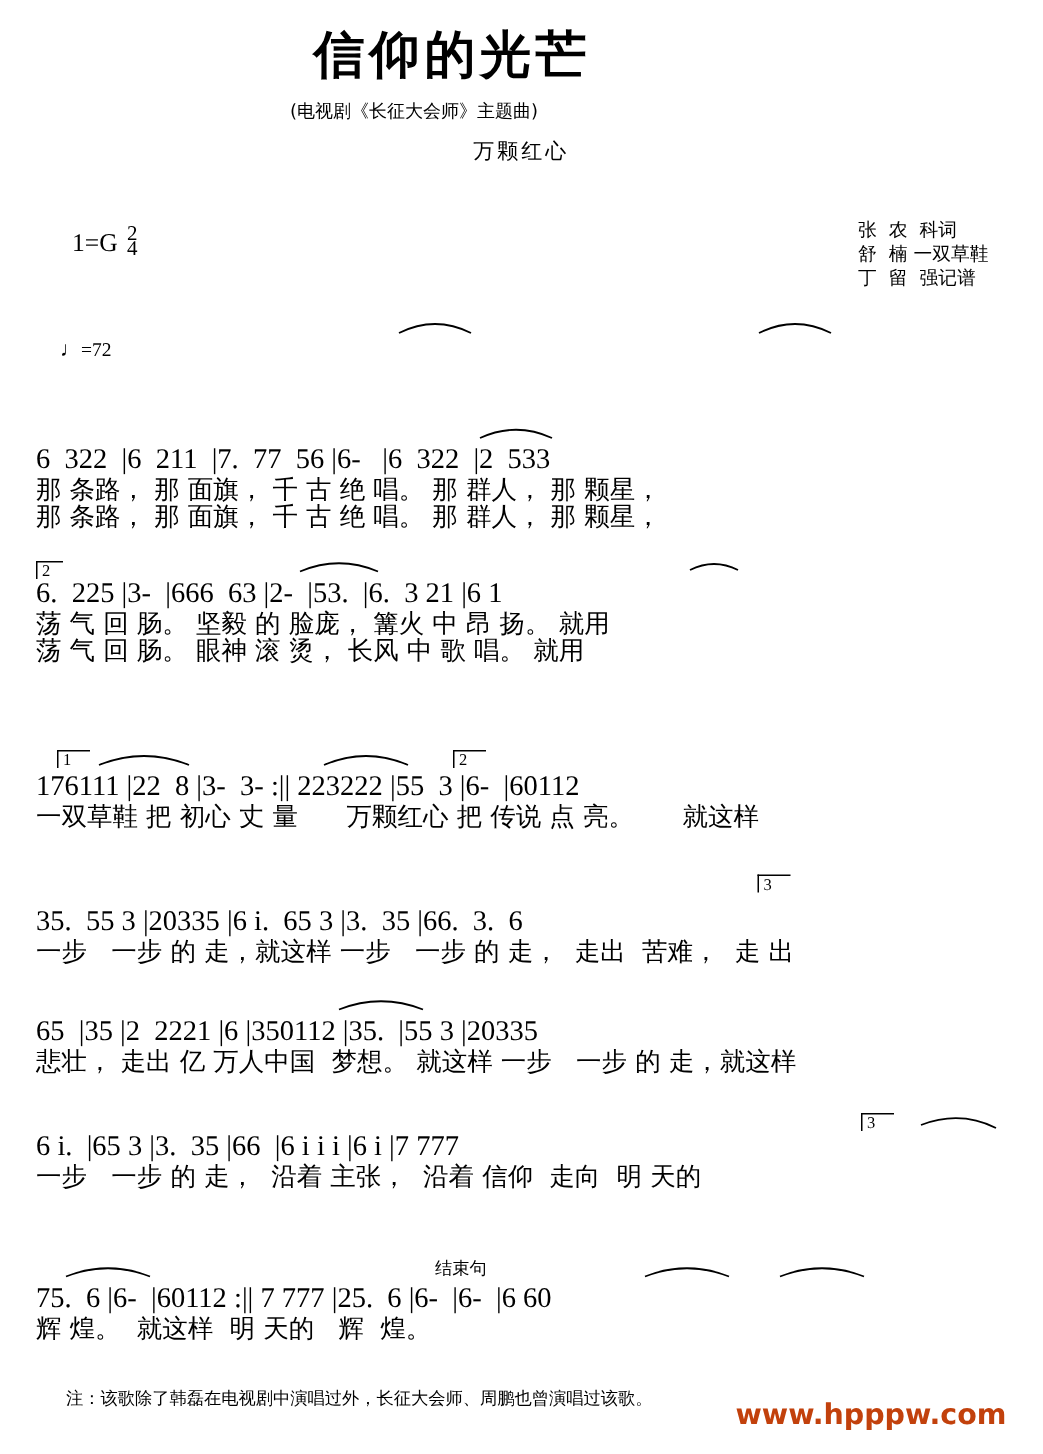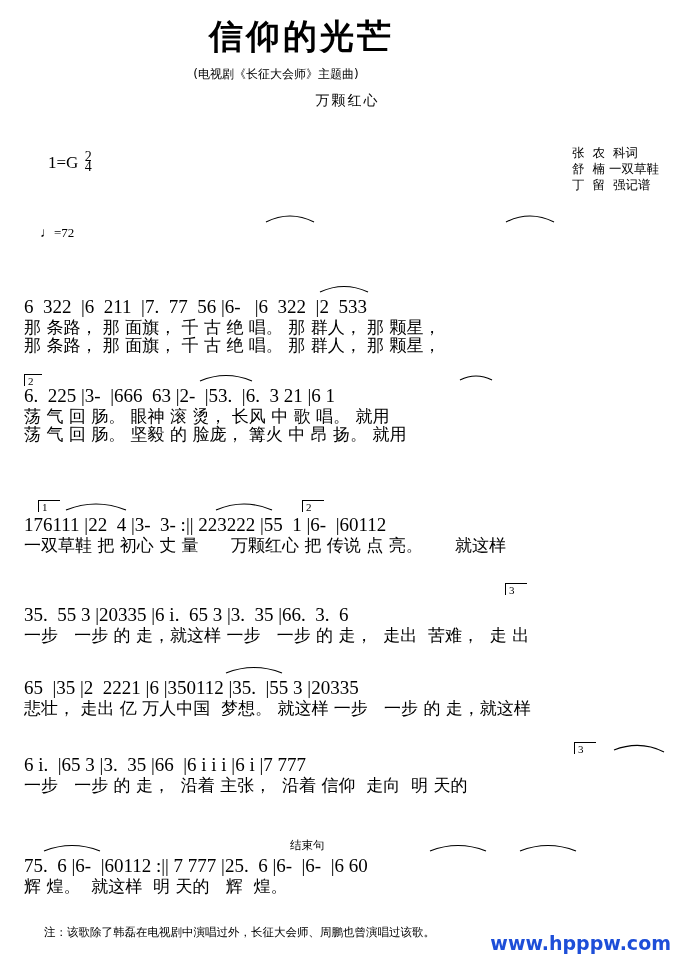--- a/index.html
+++ b/index.html
@@ -130,21 +130,21 @@
     font-family: "DejaVu Sans", sans-serif;
     font-size: 11.5px;
   }
   .watermark {
     position: absolute;
     right: 24px;
     top: 932px;
     font-family: "DejaVu Sans", sans-serif;
     font-weight: bold;
     font-size: 19px;
-    color: #1d4ed8;
+    color: #c2410c;
     letter-spacing: 0px;
   }
   .slurlayer {
     position: absolute;
     left: 0; top: 0;
     width: 695px; height: 969px;
     pointer-events: none;
   }
 </style>
 </head>
@@ -172,27 +172,27 @@
 
 
   <div class="mline" style="top:296px;">
     <div class="notes">6  322  |6  211  |7.  77  56 |6-   |6  322  |2  533</div>
     <div class="lyrics">那 条路， 那 面旗， 千 古 绝 唱。 那 群人， 那 颗星，</div>
     <div class="lyrics">那 条路， 那 面旗， 千 古 绝 唱。 那 群人， 那 颗星，</div>
   </div>
 
   <div class="mline" style="top:385px;">
     <div class="notes">6.  225 |3-  |666  63 |2-  |53.  |6.  3 21 |6 1</div>
+    <div class="lyrics">荡 气 回 肠。 坚毅 的 脸庞， 篝火 中 昂 扬。 就用</div>
     <div class="lyrics">荡 气 回 肠。 眼神 滚 烫， 长风 中 歌 唱。 就用</div>
-    <div class="lyrics">荡 气 回 肠。 坚毅 的 脸庞， 篝火 中 昂 扬。 就用</div>
   </div>
   <div class="volta" style="top:374px; left:24px; width:18px;">2</div>
 
   <div class="mline" style="top:514px;">
-    <div class="notes">176111 |22  4 |3-  3- :|| 223222 |55  1 |6-  |60112</div>
+    <div class="notes">176111 |22  8 |3-  3- :|| 223222 |55  3 |6-  |60112</div>
     <div class="lyrics">一双草鞋 把 初心 丈 量      万颗红心 把 传说 点 亮。      就这样</div>
   </div>
   <div class="volta" style="top:500px; left:38px; width:22px;">1</div>
   <div class="volta" style="top:500px; left:302px; width:22px;">2</div>
 
   <div class="mline" style="top:604px;">
     <div class="notes">35.  55 3 |20335 |6 i.  65 3 |3.  35 |66.  3.  6</div>
     <div class="lyrics">一步   一步 的 走，就这样 一步   一步 的 走，  走出  苦难，  走 出</div>
   </div>
   <div class="volta" style="top:583px; left:505px; width:22px;">3</div>

